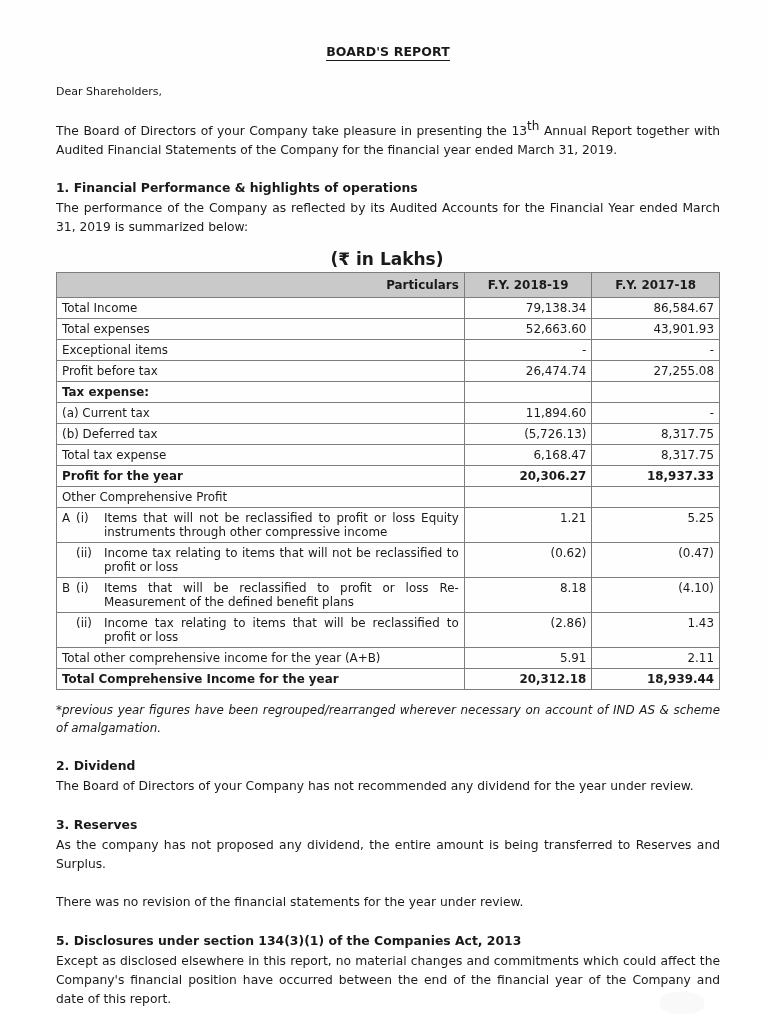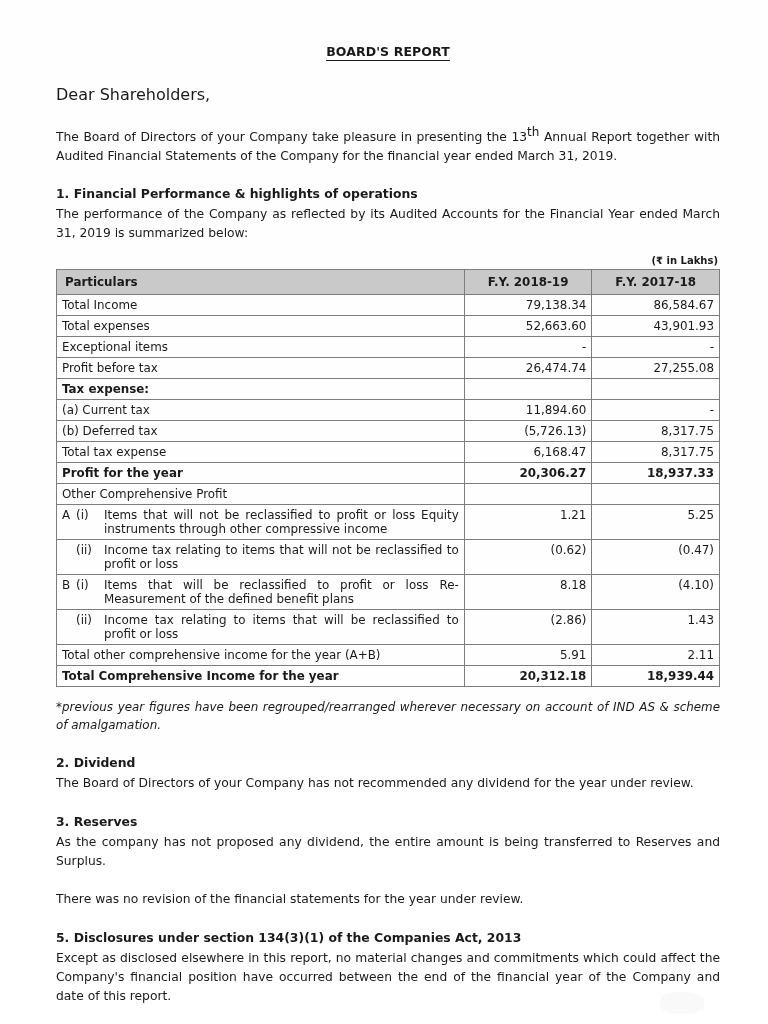--- a/index.html
+++ b/index.html
@@ -29,21 +29,21 @@
     font-size: 12.5px;
     font-weight: bold;
     letter-spacing: 0.1px;
     margin: 0 0 26px 0;
   }
   .doc-title span {
     border-bottom: 1.3px solid #1a1a1a;
     padding-bottom: 1px;
   }
   .salutation {
-    font-size: 16px;
+    font-size: 11px;
     margin: 0 0 24px 0;
   }
   p.body-text {
     font-size: 12.3px;
     line-height: 1.52;
     text-align: justify;
     margin: 0 0 14px 0;
   }
   p.body-text.tight { margin-bottom: 12px; }
   sup {
@@ -54,22 +54,22 @@
   h2.section-head {
     font-size: 12.4px;
     font-weight: bold;
     margin: 0 0 2px 0;
     line-height: 1.45;
   }
   .section-block { margin-top: 20px; }
 
   
   .units-label {
-    text-align: right;
-    font-size: 10px;
+    text-align: center;
+    font-size: 17px;
     font-weight: bold;
     margin: 12px 0 3px 0;
     padding-right: 2px;
   }
   table.fin {
     width: 100%;
     border-collapse: collapse;
     table-layout: fixed;
     font-size: 11.9px;
   }
@@ -78,21 +78,21 @@
     padding: 3px 5px;
     vertical-align: top;
   }
   table.fin thead th {
     background: #c9c9c9;
     font-weight: bold;
     text-align: center;
     padding: 5px 5px;
   }
   table.fin thead th.particulars-head {
-    text-align: left;
+    text-align: right;
     vertical-align: middle;
     padding-left: 8px;
   }
   col.c-label { width: 61.5%; }
   col.c-y1 { width: 19.25%; }
   col.c-y2 { width: 19.25%; }
 
   td.num {
     text-align: right;
     white-space: nowrap;

